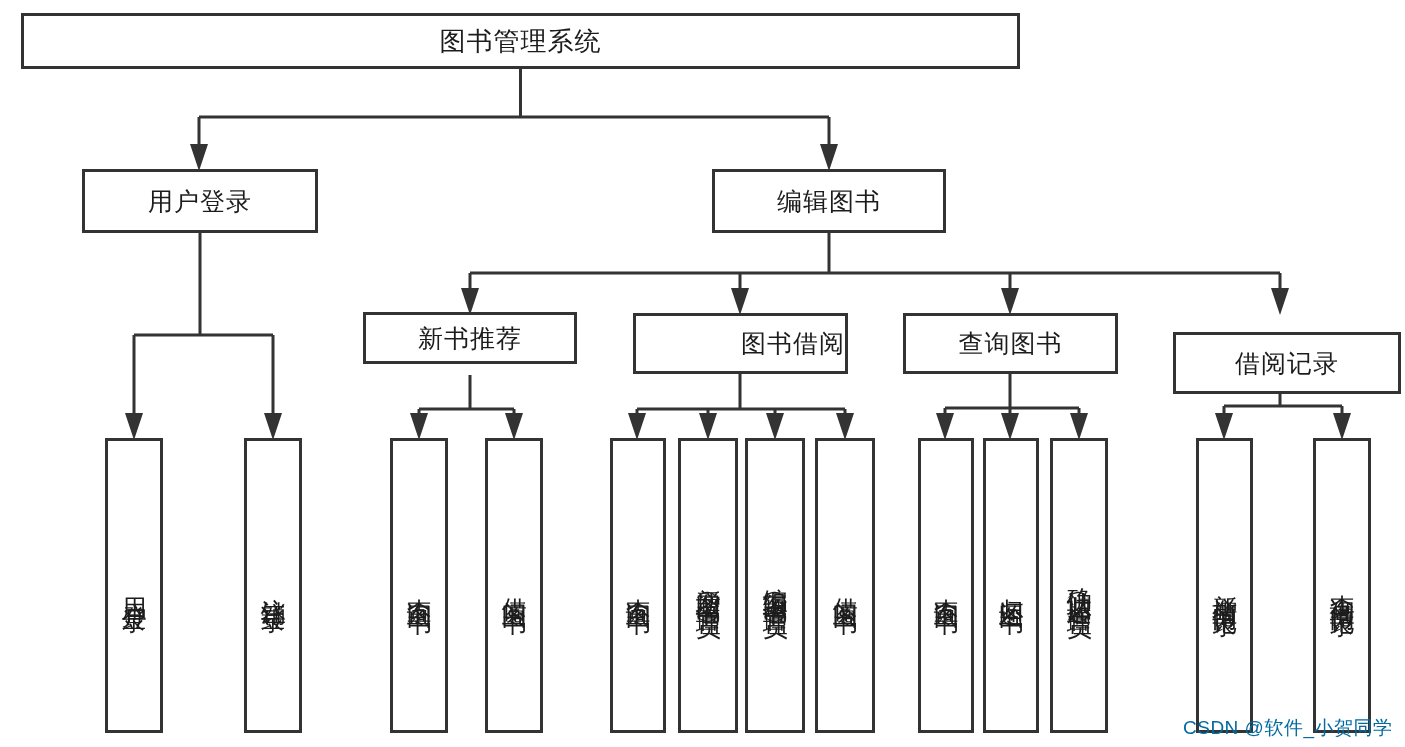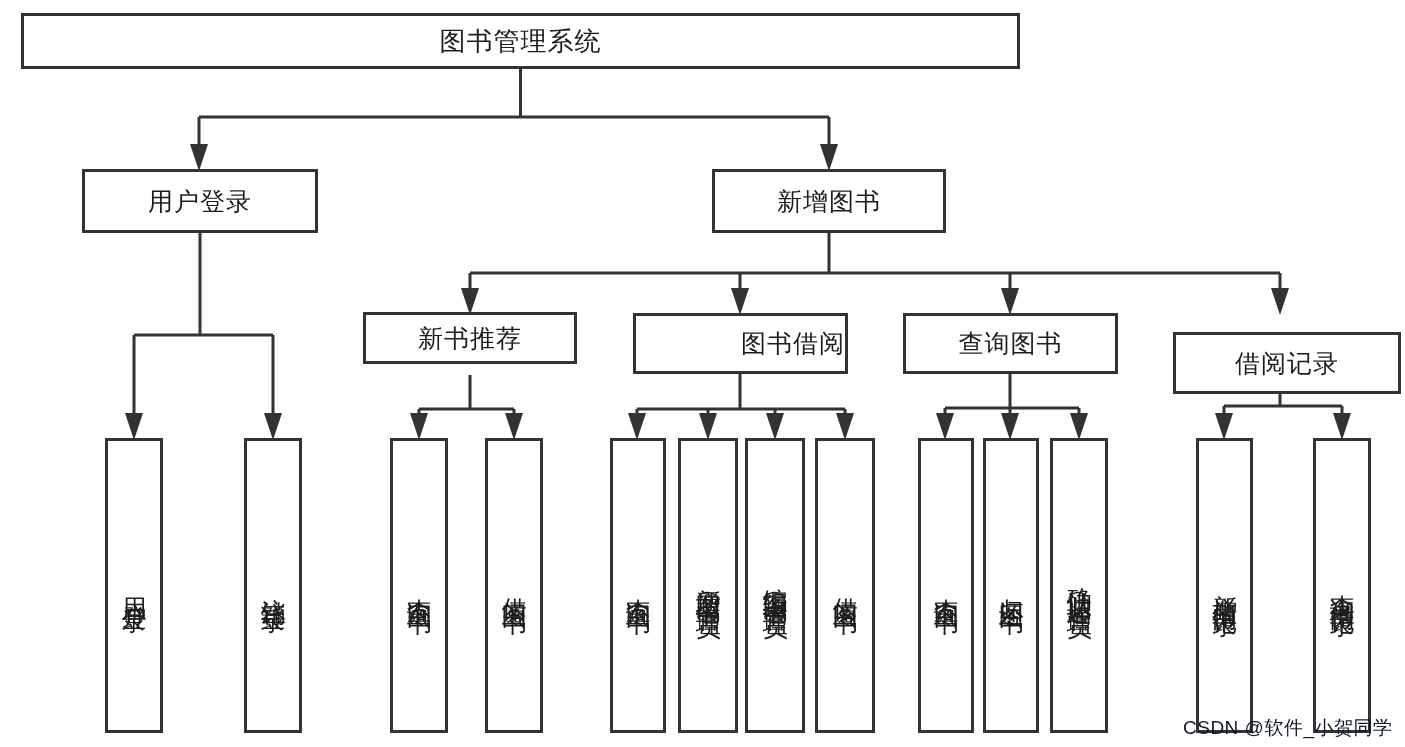--- a/index.html
+++ b/index.html
@@ -34,21 +34,21 @@
   }
   .leaf .vlabel{
     writing-mode:vertical-rl;
     text-orientation:mixed;
     font-size:25px;color:#1c1c1c;
     letter-spacing:4px;line-height:1.1;
     white-space:nowrap;
   }
   .watermark{
     position:absolute;left:1183px;top:715px;
-    font-size:19px;color:#0f172a;letter-spacing:0.5px;
+    font-size:19px;color:#0369a1;letter-spacing:0.5px;
     z-index:10;white-space:nowrap;
   }
 </style>
 </head>
 <body>
 
 <div class="canvas">
 
   <svg class="wires" width="1405" height="747" viewBox="0 0 1405 747">
     <path fill="none" stroke="#333333" stroke-width="3" d="
@@ -70,21 +70,21 @@
   </svg>
 
   <div class="node root" style="left:21px;top:13px;width:999px;height:56px;">
     <span class="hlabel">图书管理系统</span>
   </div>
 
   <div class="node" style="left:82px;top:169px;width:236px;height:64px;">
     <span class="hlabel">用户登录</span>
   </div>
   <div class="node" style="left:712px;top:169px;width:234px;height:64px;">
-    <span class="hlabel">新增图书</span>
+    <span class="hlabel">编辑图书</span>
   </div>
 
   <div class="node" style="left:363px;top:312px;width:214px;height:52px;">
     <span class="hlabel">新书推荐</span>
   </div>
   <div class="node" style="left:633px;top:313px;width:215px;height:61px;justify-content:flex-end;">
     <span class="hlabel">图书借阅</span>
   </div>
   <div class="node" style="left:903px;top:313px;width:215px;height:61px;">
     <span class="hlabel">查询图书</span>

